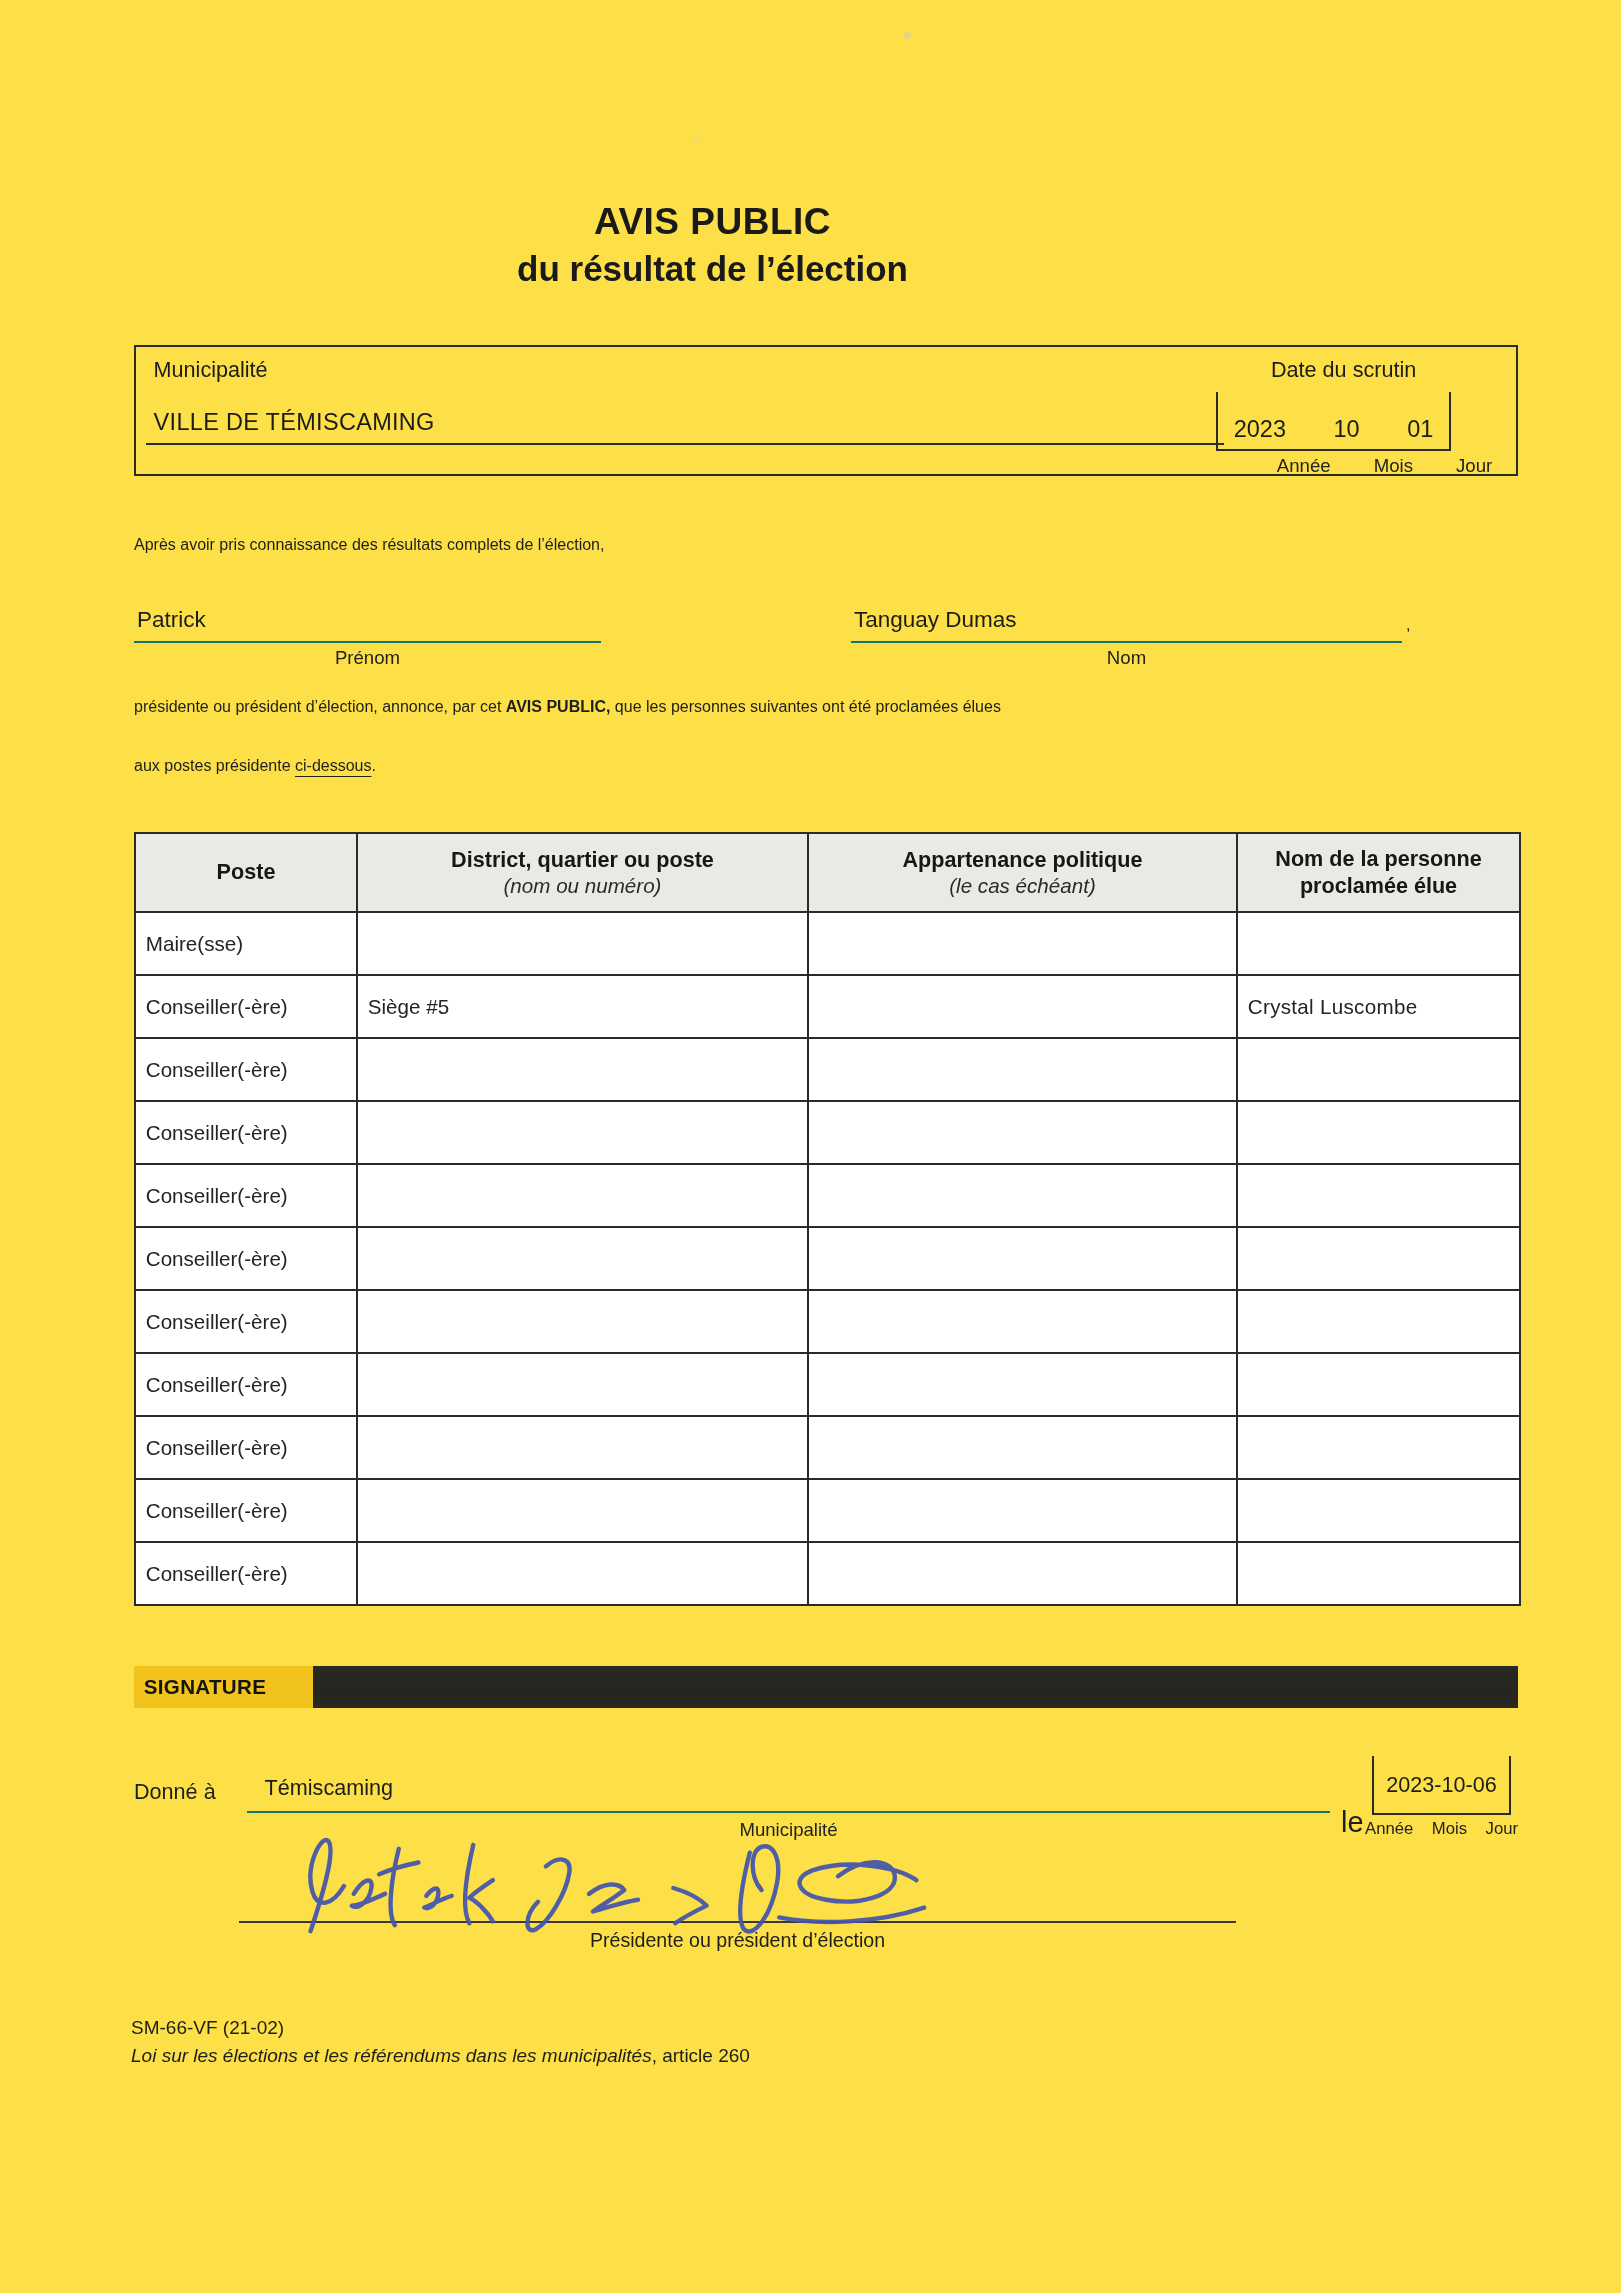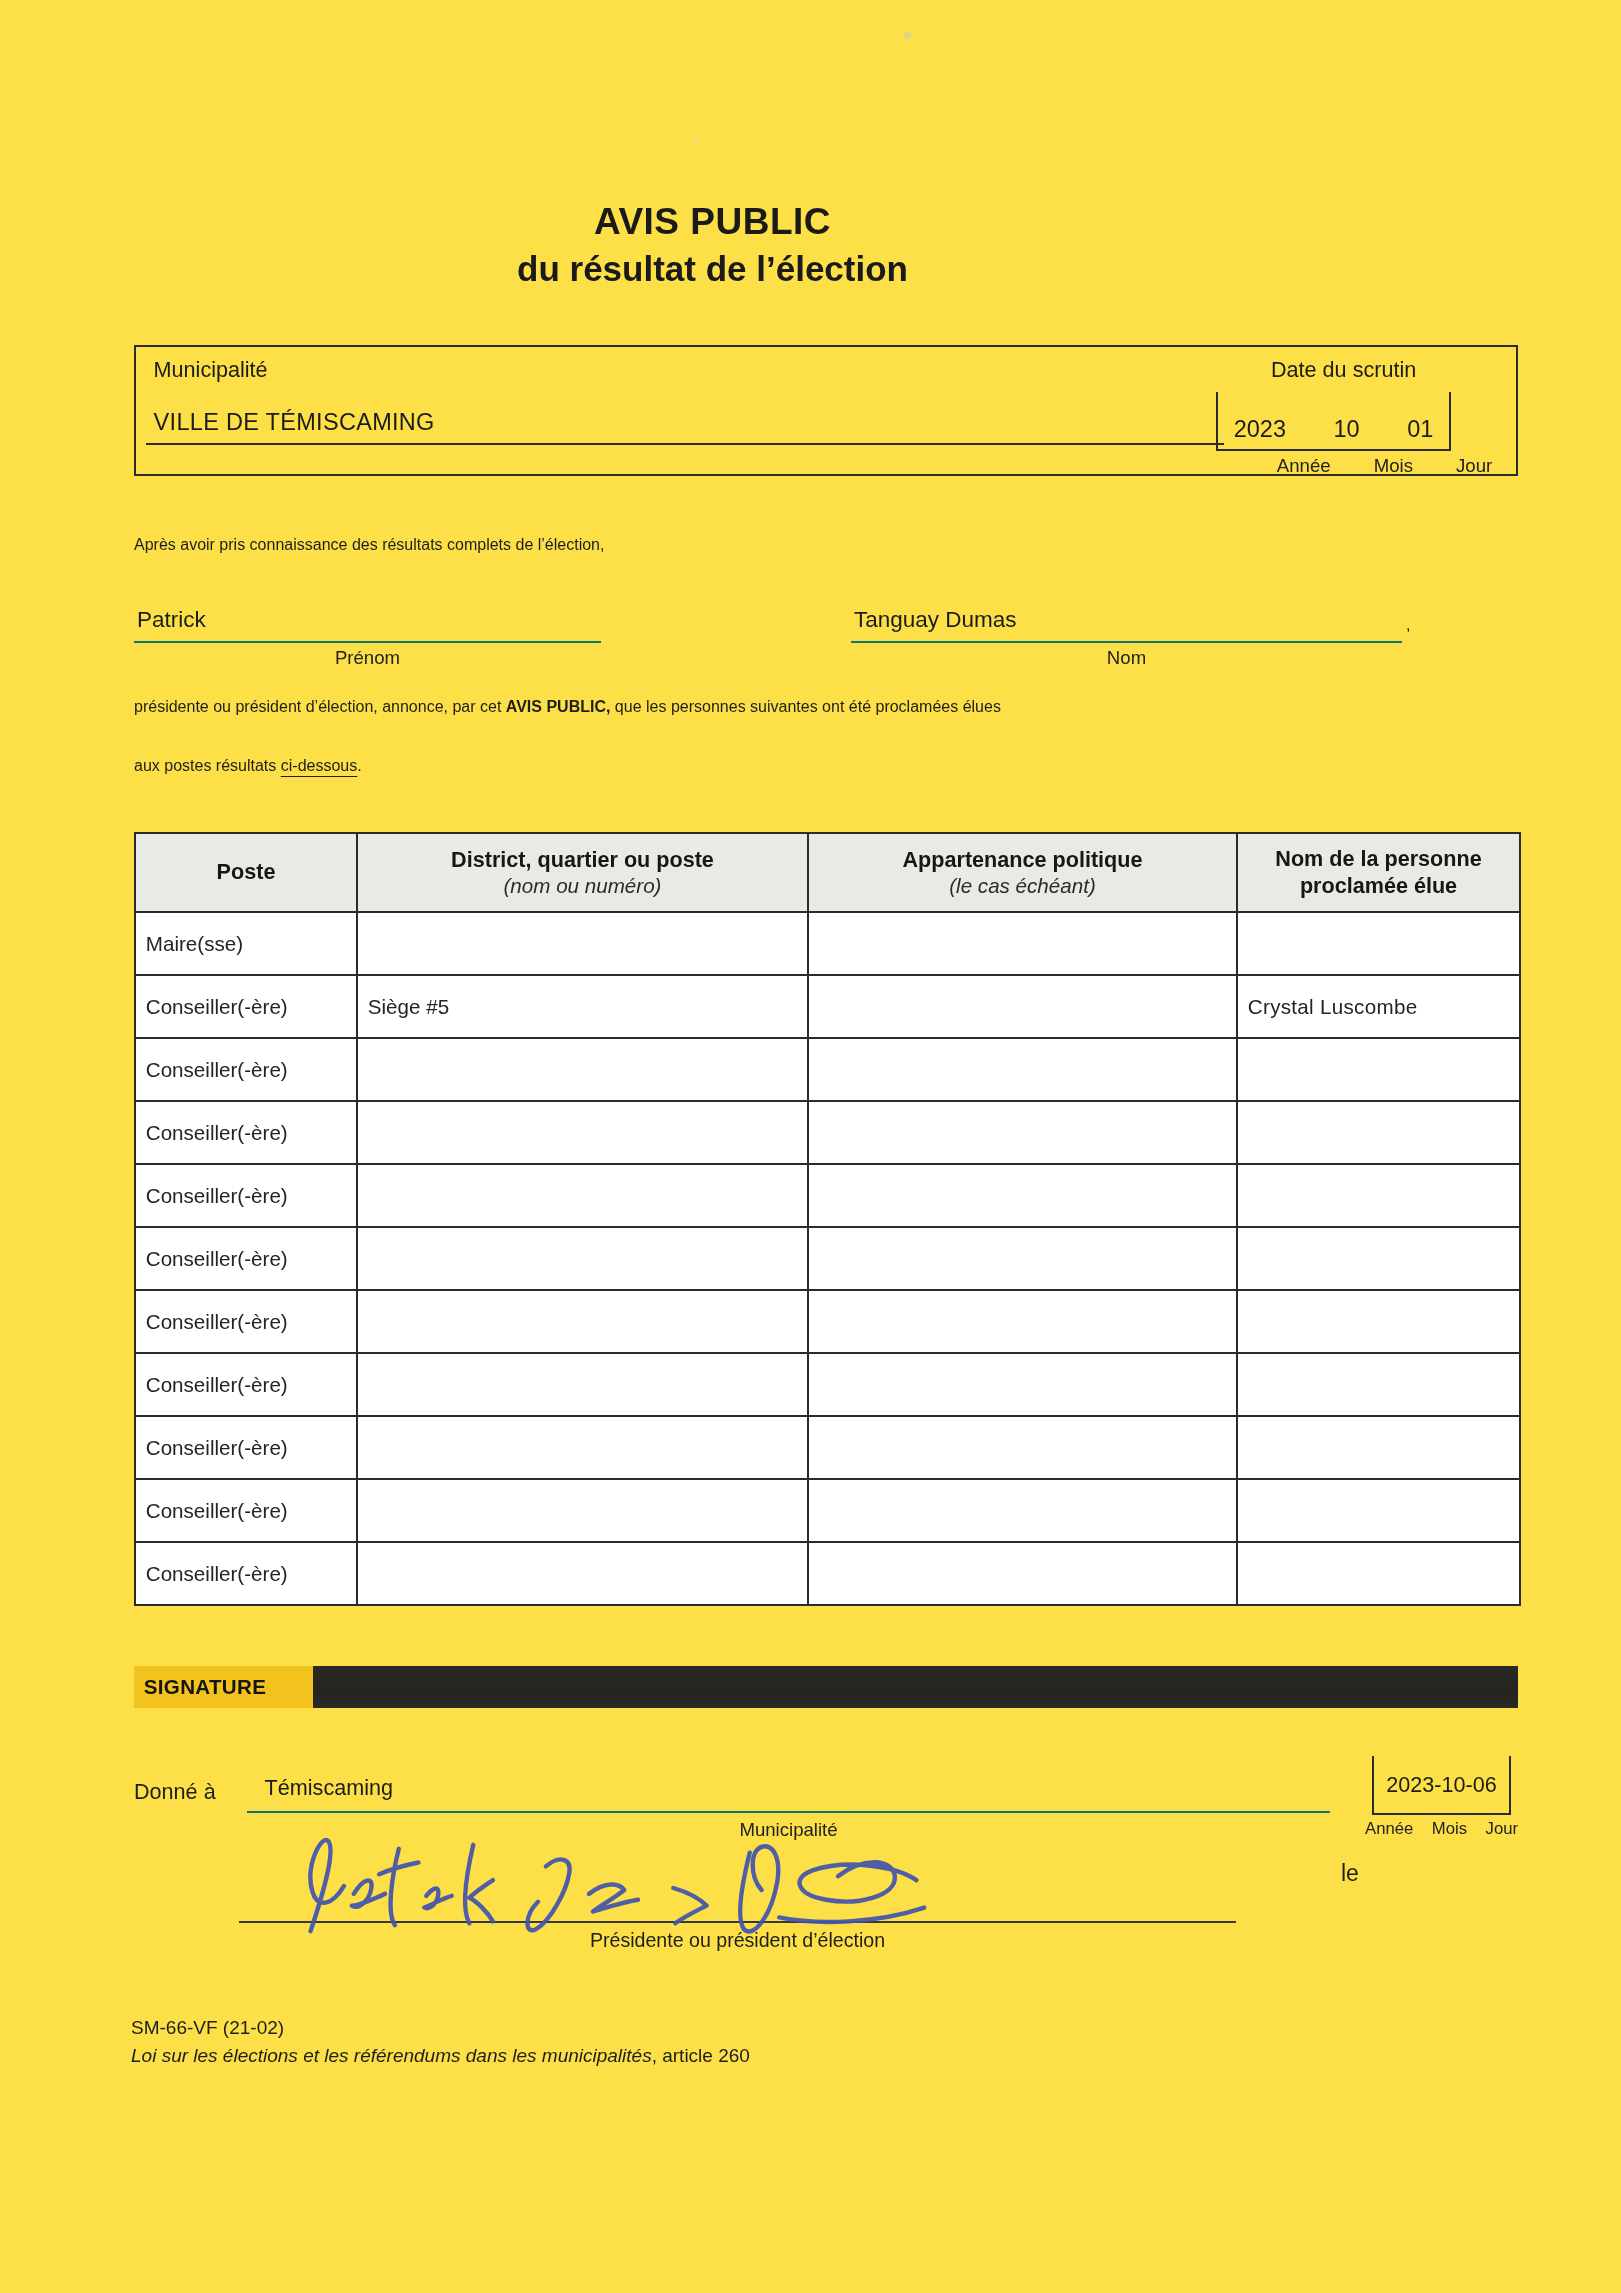--- a/index.html
+++ b/index.html
@@ -106,21 +106,21 @@
   </div>
   <div class="field-caption" style="left:134px; top:647px; width:467px;">Prénom</div>
 
   <div class="field-wrap" style="left:851px; top:600px; width:551px; height:41px;">
     <span class="field-value">Tanguay Dumas</span>
   </div>
   <span class="body-line" style="left:1406px; top:616px;">,</span>
   <div class="field-caption" style="left:851px; top:647px; width:551px;">Nom</div>
 
   <div class="body-line" style="top:698px;"><span>présidente ou président d’élection, annonce, par cet </span><span class="bold">AVIS PUBLIC,</span><span> que les personnes suivantes ont été proclamées élues</span></div>
-  <div class="body-line" style="top:757px;"><span>aux postes résultats </span><span class="ul">ci-dessous</span><span>.</span></div>
+  <div class="body-line" style="top:757px;"><span>aux postes présidente </span><span class="ul">ci-dessous</span><span>.</span></div>
 
   <table class="results">
     <colgroup>
       <col style="width:222px;">
         <col style="width:451px;">
         <col style="width:429px;">
         <col style="width:283px;">
     </colgroup>
     <thead>
       <tr>
@@ -214,21 +214,21 @@
     <div class="sig-yellow">SIGNATURE</div>
     <div class="sig-black"></div>
   </div>
 
   <div class="body-line" style="left:134px; top:1779px; font-size:21.6px;">Donné à</div>
   <div class="field-wrap" style="left:247px; top:1764px; width:1083px; height:47px;">
     <span class="field-value" style="left:17.6px; bottom:9.8px; font-size:21.6px;">Témiscaming</span>
   </div>
   <div class="field-caption" style="left:247px; top:1819px; width:1083px;">Municipalité</div>
 
-  <div class="body-line" style="left:1341px; top:1860px; font-size:23px;">le</div>
+  <div class="body-line" style="left:1341px; top:1806px; font-size:29px;">le</div>
   <div class="donne-bracket bracket">
     <span>2023-10-06</span>
   </div>
   <div class="donne-units">
     <span>Année</span>
     <span>Mois</span>
     <span>Jour</span>
   </div>
 
   <div class="sig-line"></div>

